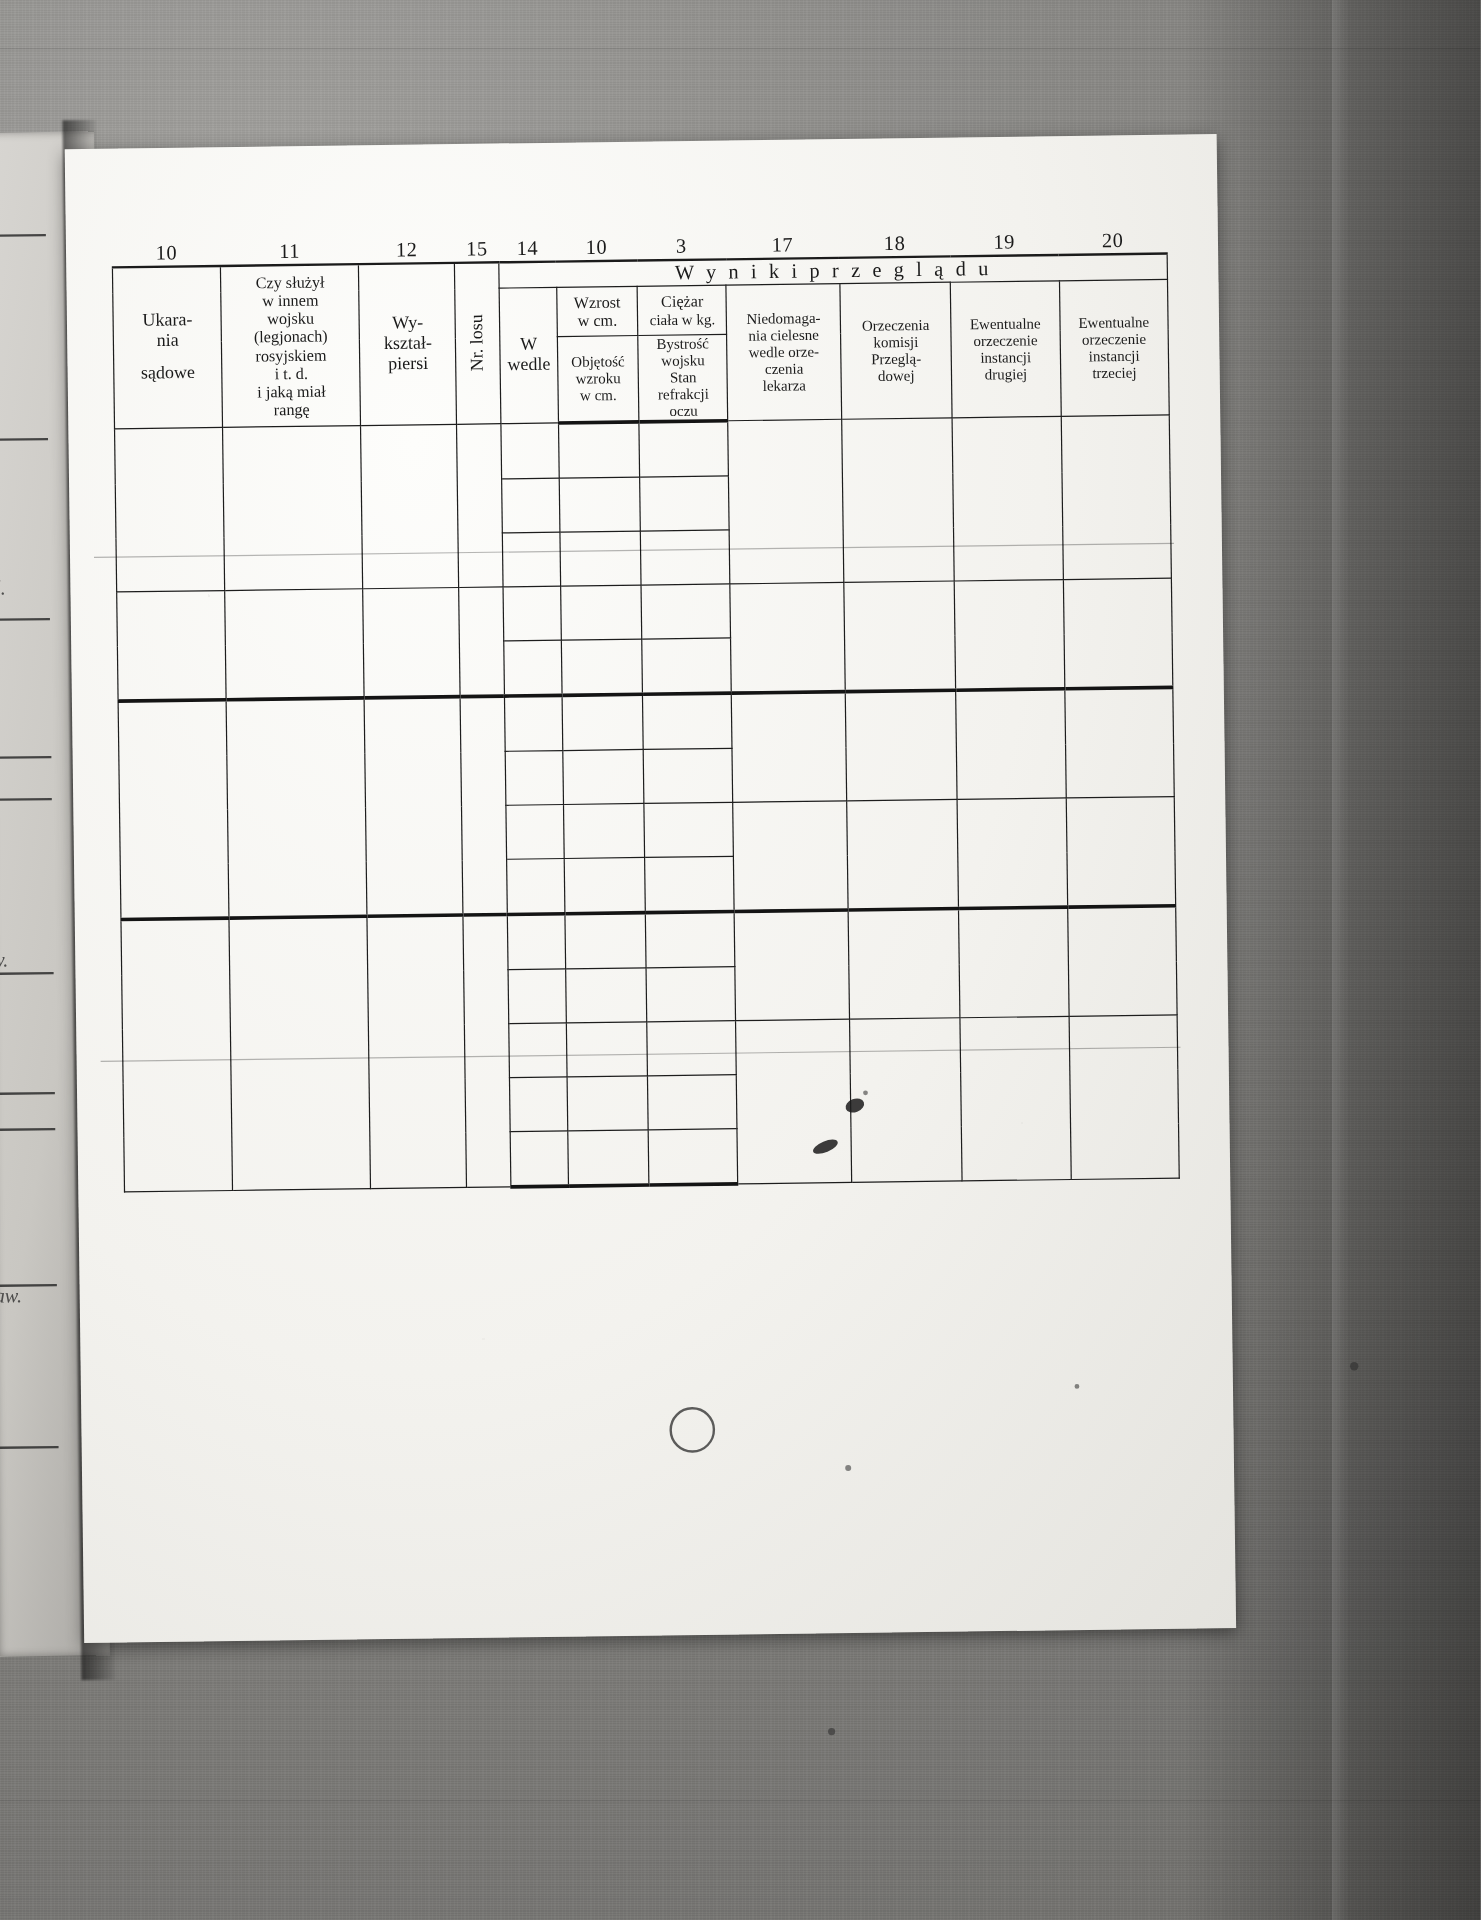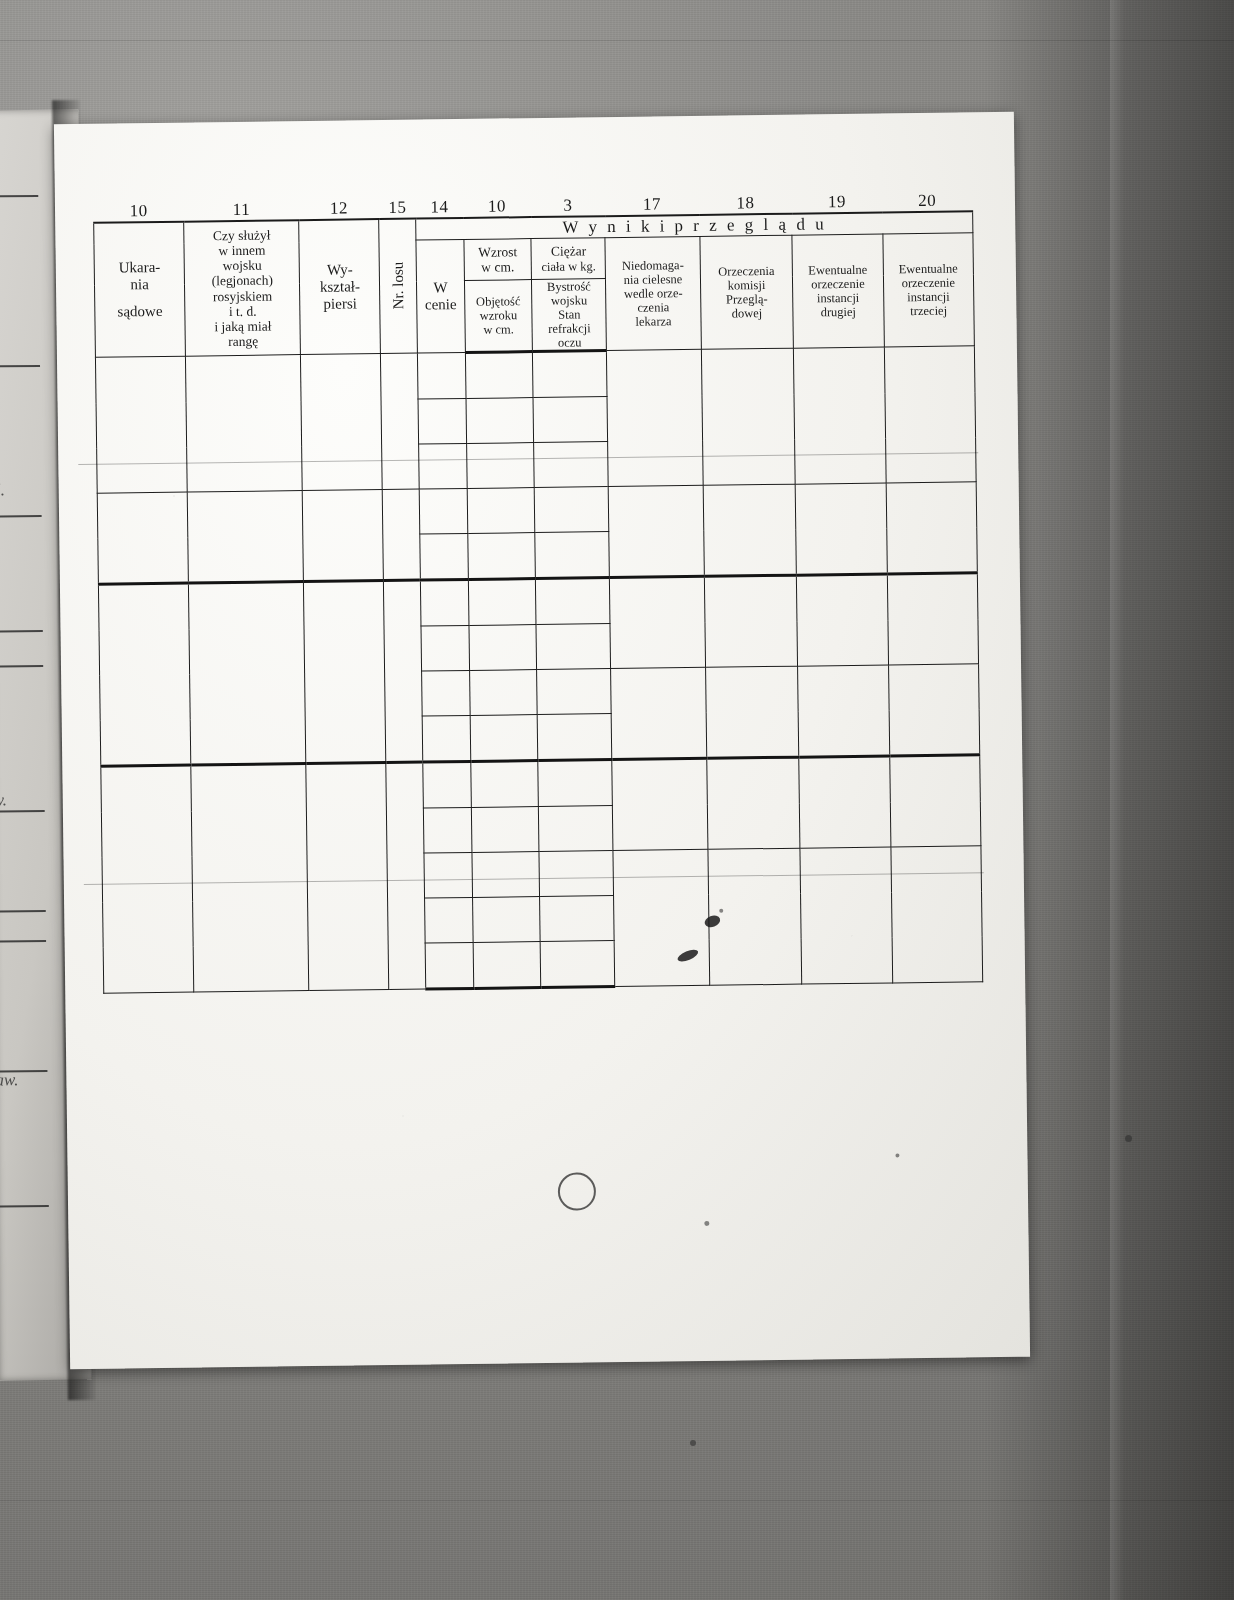--- a/index.html
+++ b/index.html
@@ -269,21 +269,21 @@
             <div>kształ-</div>
             <div>piersi</div>
           </td>
           <td rowspan="3" class="vert">Nr. losu</td>
           <td colspan="7" class="group-title">W y n i k i   p r z e g l ą d u</td>
         </tr>
 
         <tr>
           <td rowspan="2" class="hdr">
             <div>W</div>
-            <div>cenie</div>
+            <div>wedle</div>
           </td>
           <td class="hdr small" style="height:40px">
             <div>Wzrost</div>
             <div>w cm.</div>
           </td>
           <td class="hdr small" style="height:40px">
             <div>Ciężar</div>
             <div class="hdr tiny" style="padding:0">ciała w kg.</div>
           </td>
           <td rowspan="2" class="hdr tiny">

